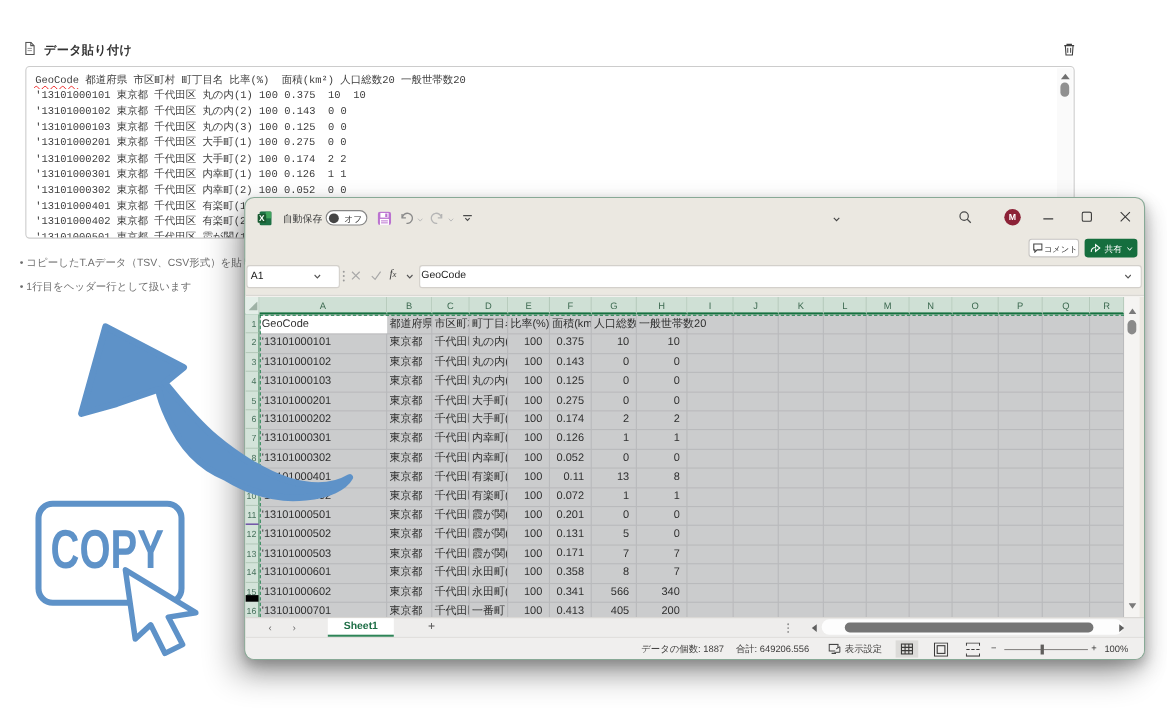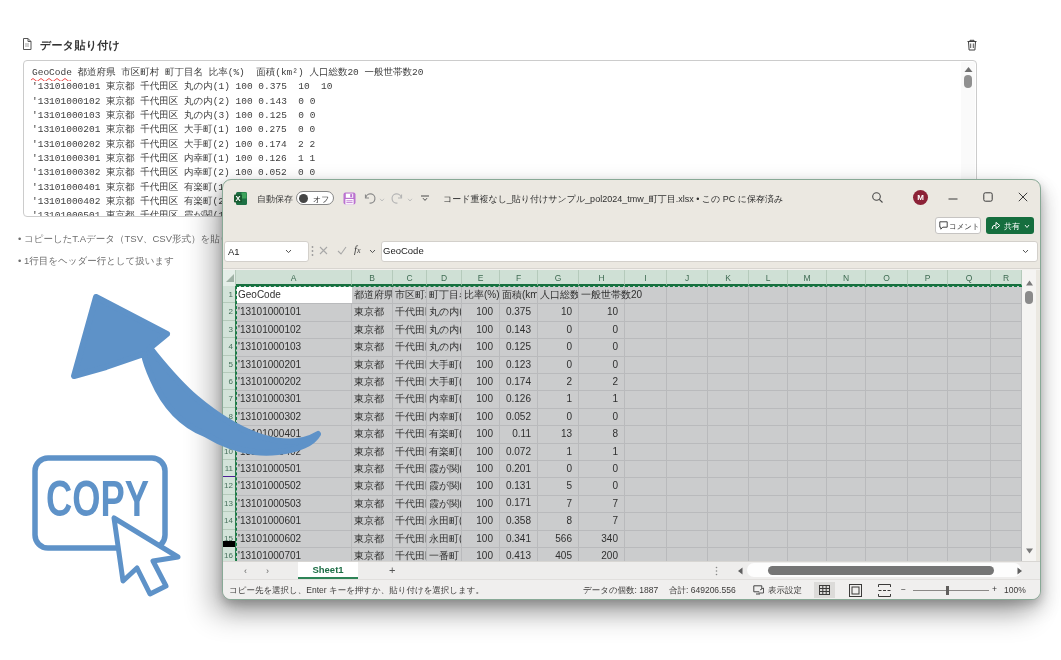--- a/index.html
+++ b/index.html
@@ -90,21 +90,20 @@
 <svg class="abs" style="left:167px;top:12px" width="14" height="13" viewBox="0 0 14 13">
 <path d="M11.5 2.5 L11.5 6 L8 6" fill="none" stroke="#b5b5b5" stroke-width="1.2"></path>
 <path d="M11.2 5.6 A4.6 4.6 0 1 0 7.5 11" fill="none" stroke="#b5b5b5" stroke-width="1.2"></path>
       </svg>
 <svg class="abs" style="left:184px;top:18px" width="6" height="4" viewBox="0 0 6 4">
         <path d="M1 0.8 L3 3 L5 0.8" fill="none" stroke="#bbb" stroke-width="0.9"></path>
       </svg>
 <svg class="abs" style="left:198px;top:15px" width="8" height="7" viewBox="0 0 8 7">
 <path d="M0 1 h8 M2 3.2 L4 5.4 L6 3.2" fill="none" stroke="#4a4a4a" stroke-width="1"></path>
       </svg>
-<div class="tb" style="left:220px;top:13px;color:#2f2f2f">コード重複なし_貼り付けサンプル_pol2024_tmw_町丁目.xlsx • この PC に保存済み</div>
 <svg class="abs" style="left:534px;top:17px" width="7" height="5" viewBox="0 0 7 5">
         <path d="M1 1 L3.5 3.6 L6 1" fill="none" stroke="#444" stroke-width="1"></path>
       </svg>
 <svg class="abs" style="left:648px;top:11px" width="13" height="13" viewBox="0 0 13 13">
 <circle cx="5.5" cy="5.5" r="3.8" fill="none" stroke="#4a4a4a" stroke-width="1.1"></circle>
 <path d="M8.3 8.3 L11.5 11.5" stroke="#4a4a4a" stroke-width="1.1"></path>
       </svg>
 <div class="abs" style="left:690px;top:10px;width:15px;height:15px;border-radius:50%;background:#8c2237;color:#fff;font-size:8px;text-align:center;line-height:15px;font-weight:bold">M</div>
 <svg class="abs" style="left:725px;top:14px" width="10" height="10" viewBox="0 0 10 10">
         <path d="M0.5 5 h9" stroke="#3a3a3a" stroke-width="1"></path>
@@ -264,21 +263,21 @@
 <div class="cell" style="left:193px;top:52.2px;width:32px;height:17.4px">丸の内(3</div>
 <div class="cell num" style="left:226px;top:52.2px;width:31px;height:17.4px">100</div>
 <div class="cell num" style="left:264px;top:52.2px;width:31px;height:17.4px">0.125</div>
 <div class="cell num" style="left:302px;top:52.2px;width:34px;height:17.4px">0</div>
 <div class="cell num" style="left:343px;top:52.2px;width:39px;height:17.4px">0</div>
 <div class="cell" style="left:2px;top:69.6px;width:113px;height:17.4px">'13101000201</div>
 <div class="cell" style="left:118px;top:69.6px;width:38px;height:17.4px">東京都</div>
 <div class="cell" style="left:159px;top:69.6px;width:31px;height:17.4px">千代田区</div>
 <div class="cell" style="left:193px;top:69.6px;width:32px;height:17.4px">大手町(1</div>
 <div class="cell num" style="left:226px;top:69.6px;width:31px;height:17.4px">100</div>
-<div class="cell num" style="left:264px;top:69.6px;width:31px;height:17.4px">0.123</div>
+<div class="cell num" style="left:264px;top:69.6px;width:31px;height:17.4px">0.275</div>
 <div class="cell num" style="left:302px;top:69.6px;width:34px;height:17.4px">0</div>
 <div class="cell num" style="left:343px;top:69.6px;width:39px;height:17.4px">0</div>
 <div class="cell" style="left:2px;top:87.0px;width:113px;height:17.4px">'13101000202</div>
 <div class="cell" style="left:118px;top:87.0px;width:38px;height:17.4px">東京都</div>
 <div class="cell" style="left:159px;top:87.0px;width:31px;height:17.4px">千代田区</div>
 <div class="cell" style="left:193px;top:87.0px;width:32px;height:17.4px">大手町(2</div>
 <div class="cell num" style="left:226px;top:87.0px;width:31px;height:17.4px">100</div>
 <div class="cell num" style="left:264px;top:87.0px;width:31px;height:17.4px">0.174</div>
 <div class="cell num" style="left:302px;top:87.0px;width:34px;height:17.4px">2</div>
 <div class="cell num" style="left:343px;top:87.0px;width:39px;height:17.4px">2</div>
@@ -387,21 +386,20 @@
 <svg class="abs" style="left:514px;top:5px" width="6" height="8">
           <path d="M5.5 0.5 L1 4 L5.5 7.5 z" fill="#5f5f5f"></path>
         </svg>
 <div class="abs" style="left:524px;top:1px;width:274px;height:14px;background:#fdfdfd;border-radius:7px"></div>
 <div class="abs" style="left:545px;top:3.5px;width:226px;height:9px;background:#757575;border-radius:4.5px"></div>
 <svg class="abs" style="left:794px;top:5px" width="6" height="8">
           <path d="M0.5 0.5 L5 4 L0.5 7.5 z" fill="#5f5f5f"></path>
         </svg>
 </div>
 <div class="abs" style="left:0;top:399px;width:819px;height:21px;background:#f0efee;border-top:1px solid #e1dfdd;font-size:8.5px;color:#3b3a39">
-<div class="abs" style="left:6px;top:5px">コピー先を選択し、Enter キーを押すか、貼り付けを選択します。</div>
 <div class="abs" style="left:271px;top:23px">平均: 502.4818545</div>
 <div class="abs" style="left:360px;top:5px">データの個数: 1887</div>
 <div class="abs" style="left:446px;top:5px">合計: 649206.556</div>
 <svg class="abs" style="left:530px;top:5px" width="12" height="10" viewBox="0 0 12 10">
           <path d="M0.8 0.8 h8 v6 h-8 z M3 9 h4" fill="none" stroke="#444" stroke-width="1"></path>
           <path d="M7 5 l3.5 -2 v5 h-5" fill="#f0efee" stroke="#444" stroke-width="0.9"></path>
         </svg>
 <div class="abs" style="left:545px;top:5px">表示設定</div>
 <svg class="abs" style="left:591px;top:2px" width="21" height="16">
           <rect x="0" y="0" width="21" height="16" fill="#dcdbd9"></rect>

